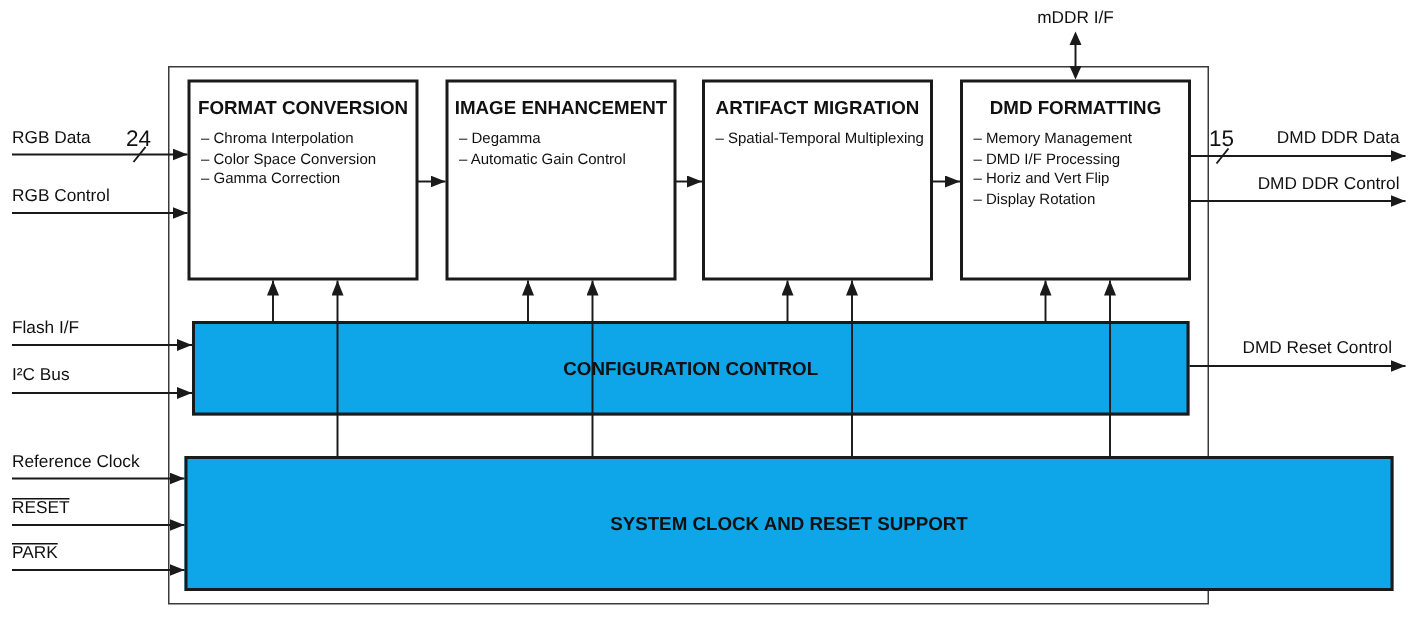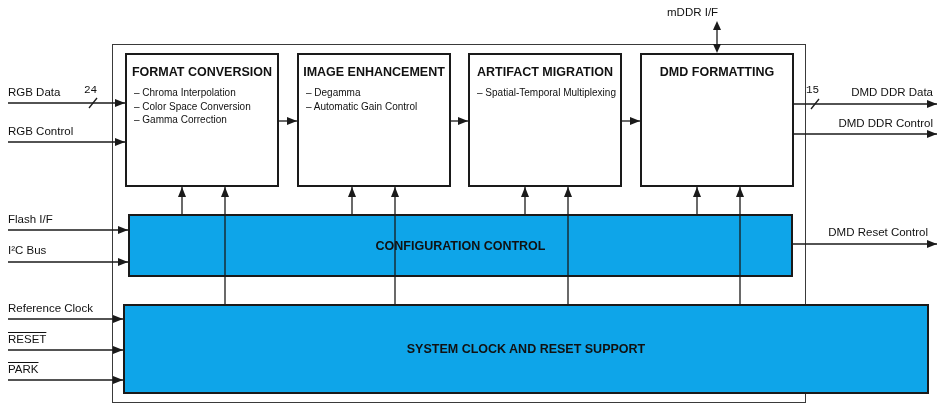--- a/index.html
+++ b/index.html
@@ -51,23 +51,23 @@
   .bar-title {
     font-size: 12.5px;
     font-weight: bold;
     white-space: nowrap;
   }
   .sig-label {
     position: absolute;
     font-size: 11.5px;
     white-space: nowrap;
   }
-  .bus-width { font-size: 11px; font-family: Liberation Mono, monospace; }
+  .bus-width { font-size: 15px; }
   .overline { text-decoration: overline; text-decoration-thickness: 1px; }
-  .center { }
+  .center { text-align: center; }
   svg.wires {
     position: absolute;
     left: 0; top: 0;
     pointer-events: none;
     z-index: 5;
   }
 </style>
 </head>
 <body>
 
@@ -94,20 +94,26 @@
 
   <div class="block" style="left:468px;">
     <div class="block-title">ARTIFACT MIGRATION</div>
     <div class="block-items">
       <div class="item">– Spatial-Temporal Multiplexing</div>
     </div>
   </div>
 
   <div class="block" style="left:640px;">
     <div class="block-title">DMD FORMATTING</div>
+    <div class="block-items">
+      <div class="item">– Memory Management</div>
+      <div class="item">– DMD I/F Processing</div>
+      <div class="item">– Horiz and Vert Flip</div>
+      <div class="item">– Display Rotation</div>
+    </div>
   </div>
 
   <div class="bar" style="left:128px; top:214px; width:665px; height:63px;">
     <div class="bar-title">CONFIGURATION CONTROL</div>
   </div>
 
   <div class="bar" style="left:123px; top:304px; width:806px; height:90px;">
     <div class="bar-title">SYSTEM CLOCK AND RESET SUPPORT</div>
   </div>
 

